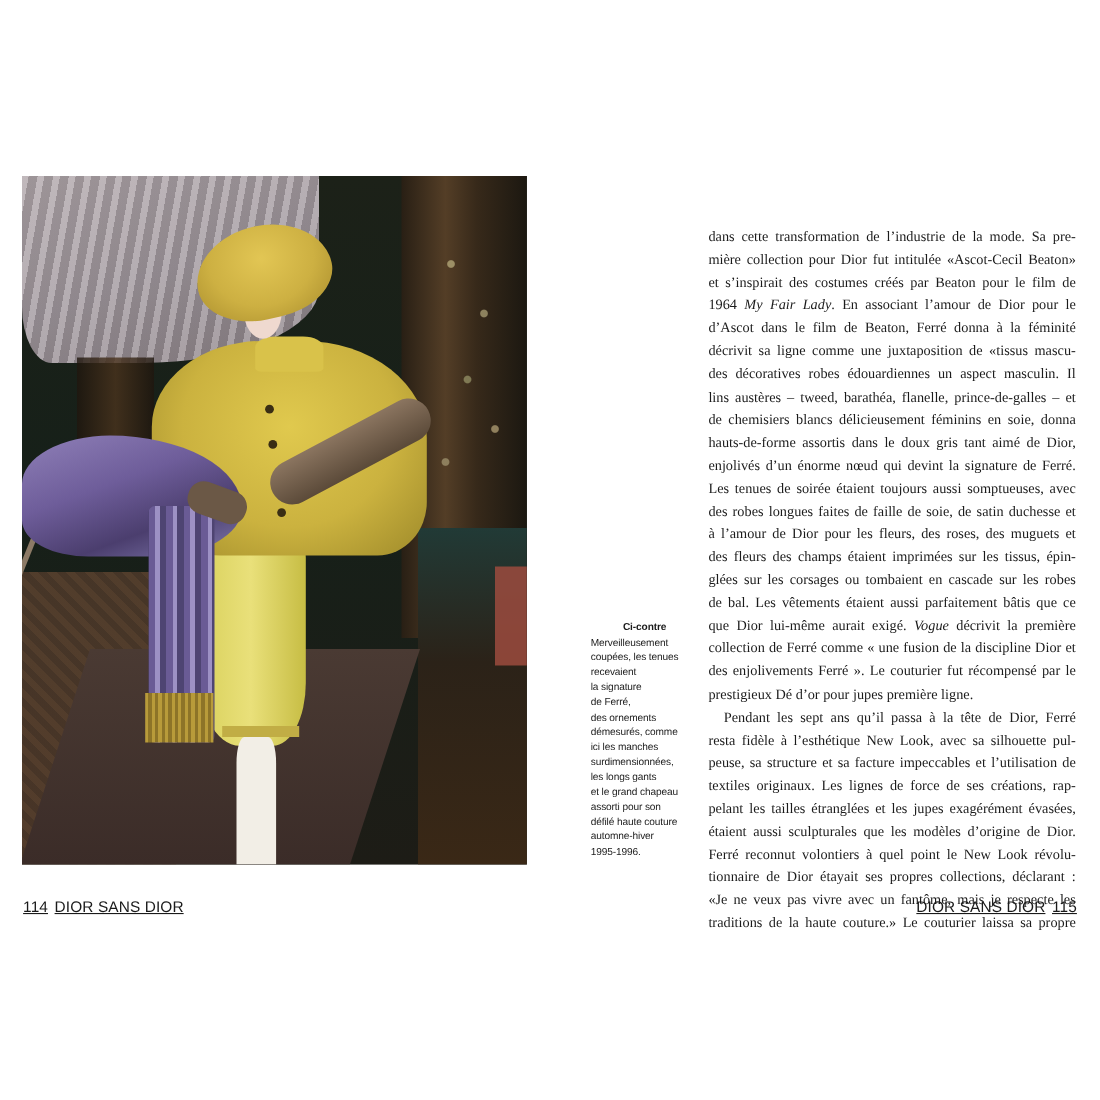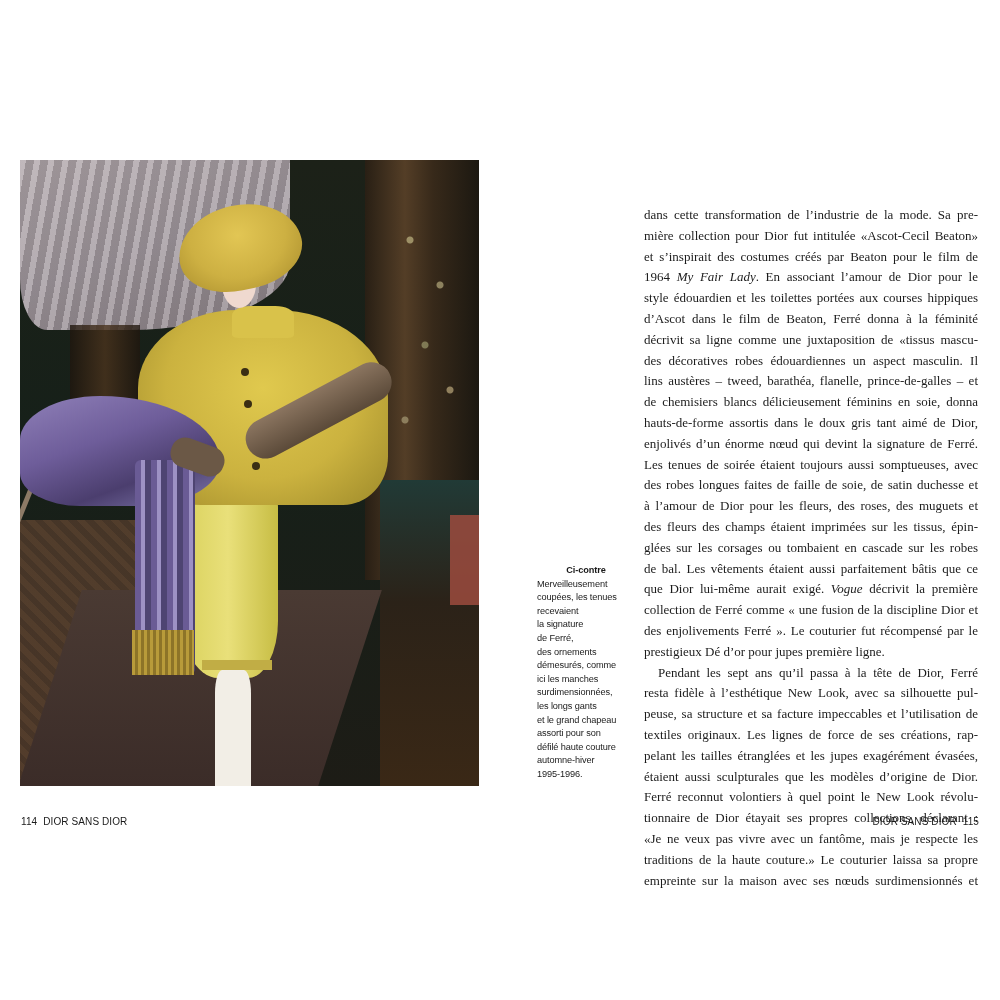--- a/index.html
+++ b/index.html
@@ -87,21 +87,21 @@
     font-size:13px; line-height:20.8px; color:#1b1b1b;
   }
   .body-col .line { display:block; white-space:nowrap; text-align:justify; text-align-last:justify; }
   .body-col .line.last { text-align-last:left; }
   .body-col .indent { padding-left:14px; }
   .body-col i { font-style:italic; }
 
   
   .folio {
     position:absolute; top:816px; font-family:"Liberation Sans", sans-serif;
-    font-size:10px; color:#1a1a1a; letter-spacing:0.1px; white-space:nowrap;
+    font-size:14px; color:#1a1a1a; letter-spacing:0.1px; white-space:nowrap;text-decoration:underline;
   }
   .folio-left { left:21px; }
   .folio-right { right:21px; }
   .folio .num { margin:0 6px 0 0; }
   .folio-right .num { margin:12px 0 0 6px; }
 </style>
 </head>
 <body>
 
 <div class="photo">
@@ -157,21 +157,20 @@
       <span class="cap-line">automne-hiver</span>
       <span class="cap-line">1995-1996.</span>
     </div>
 </div>
 
 <div class="body-col" id="body-col">
     <span class="line">dans cette transformation de l’industrie de la mode. Sa pre-</span>
     <span class="line">mière collection pour Dior fut intitulée «Ascot-Cecil Beaton»</span>
     <span class="line">et s’inspirait des costumes créés par Beaton pour le film de</span>
     <span class="line">1964 <i>My Fair Lady</i>. En associant l’amour de Dior pour le</span>
-    <span class="line">style édouardien et les toilettes portées aux courses hippiques</span>
     <span class="line">d’Ascot dans le film de Beaton, Ferré donna à la féminité</span>
     <span class="line">décrivit sa ligne comme une juxtaposition de «tissus mascu-</span>
     <span class="line">des décoratives robes édouardiennes un aspect masculin. Il</span>
     <span class="line">lins austères – tweed, barathéa, flanelle, prince-de-galles – et</span>
     <span class="line">de chemisiers blancs délicieusement féminins en soie, donna</span>
     <span class="line">hauts-de-forme assortis dans le doux gris tant aimé de Dior,</span>
     <span class="line">enjolivés d’un énorme nœud qui devint la signature de Ferré.</span>
     <span class="line">Les tenues de soirée étaient toujours aussi somptueuses, avec</span>
     <span class="line">des robes longues faites de faille de soie, de satin duchesse et</span>
     <span class="line">à l’amour de Dior pour les fleurs, des roses, des muguets et</span>
@@ -185,18 +184,17 @@
     <span class="line indent">Pendant les sept ans qu’il passa à la tête de Dior, Ferré</span>
     <span class="line">resta fidèle à l’esthétique New Look, avec sa silhouette pul-</span>
     <span class="line">peuse, sa structure et sa facture impeccables et l’utilisation de</span>
     <span class="line">textiles originaux. Les lignes de force de ses créations, rap-</span>
     <span class="line">pelant les tailles étranglées et les jupes exagérément évasées,</span>
     <span class="line">étaient aussi sculpturales que les modèles d’origine de Dior.</span>
     <span class="line">Ferré reconnut volontiers à quel point le New Look révolu-</span>
     <span class="line">tionnaire de Dior étayait ses propres collections, déclarant :</span>
     <span class="line">«Je ne veux pas vivre avec un fantôme, mais je respecte les</span>
     <span class="line">traditions de la haute couture.» Le couturier laissa sa propre</span>
-    <span class="line">empreinte sur la maison avec ses nœuds surdimensionnés et</span>
   </div>
 
 <div class="folio folio-right">
   <span>DIOR SANS DIOR</span><span class="num">115</span>
 </div>
 
 </body></html>

